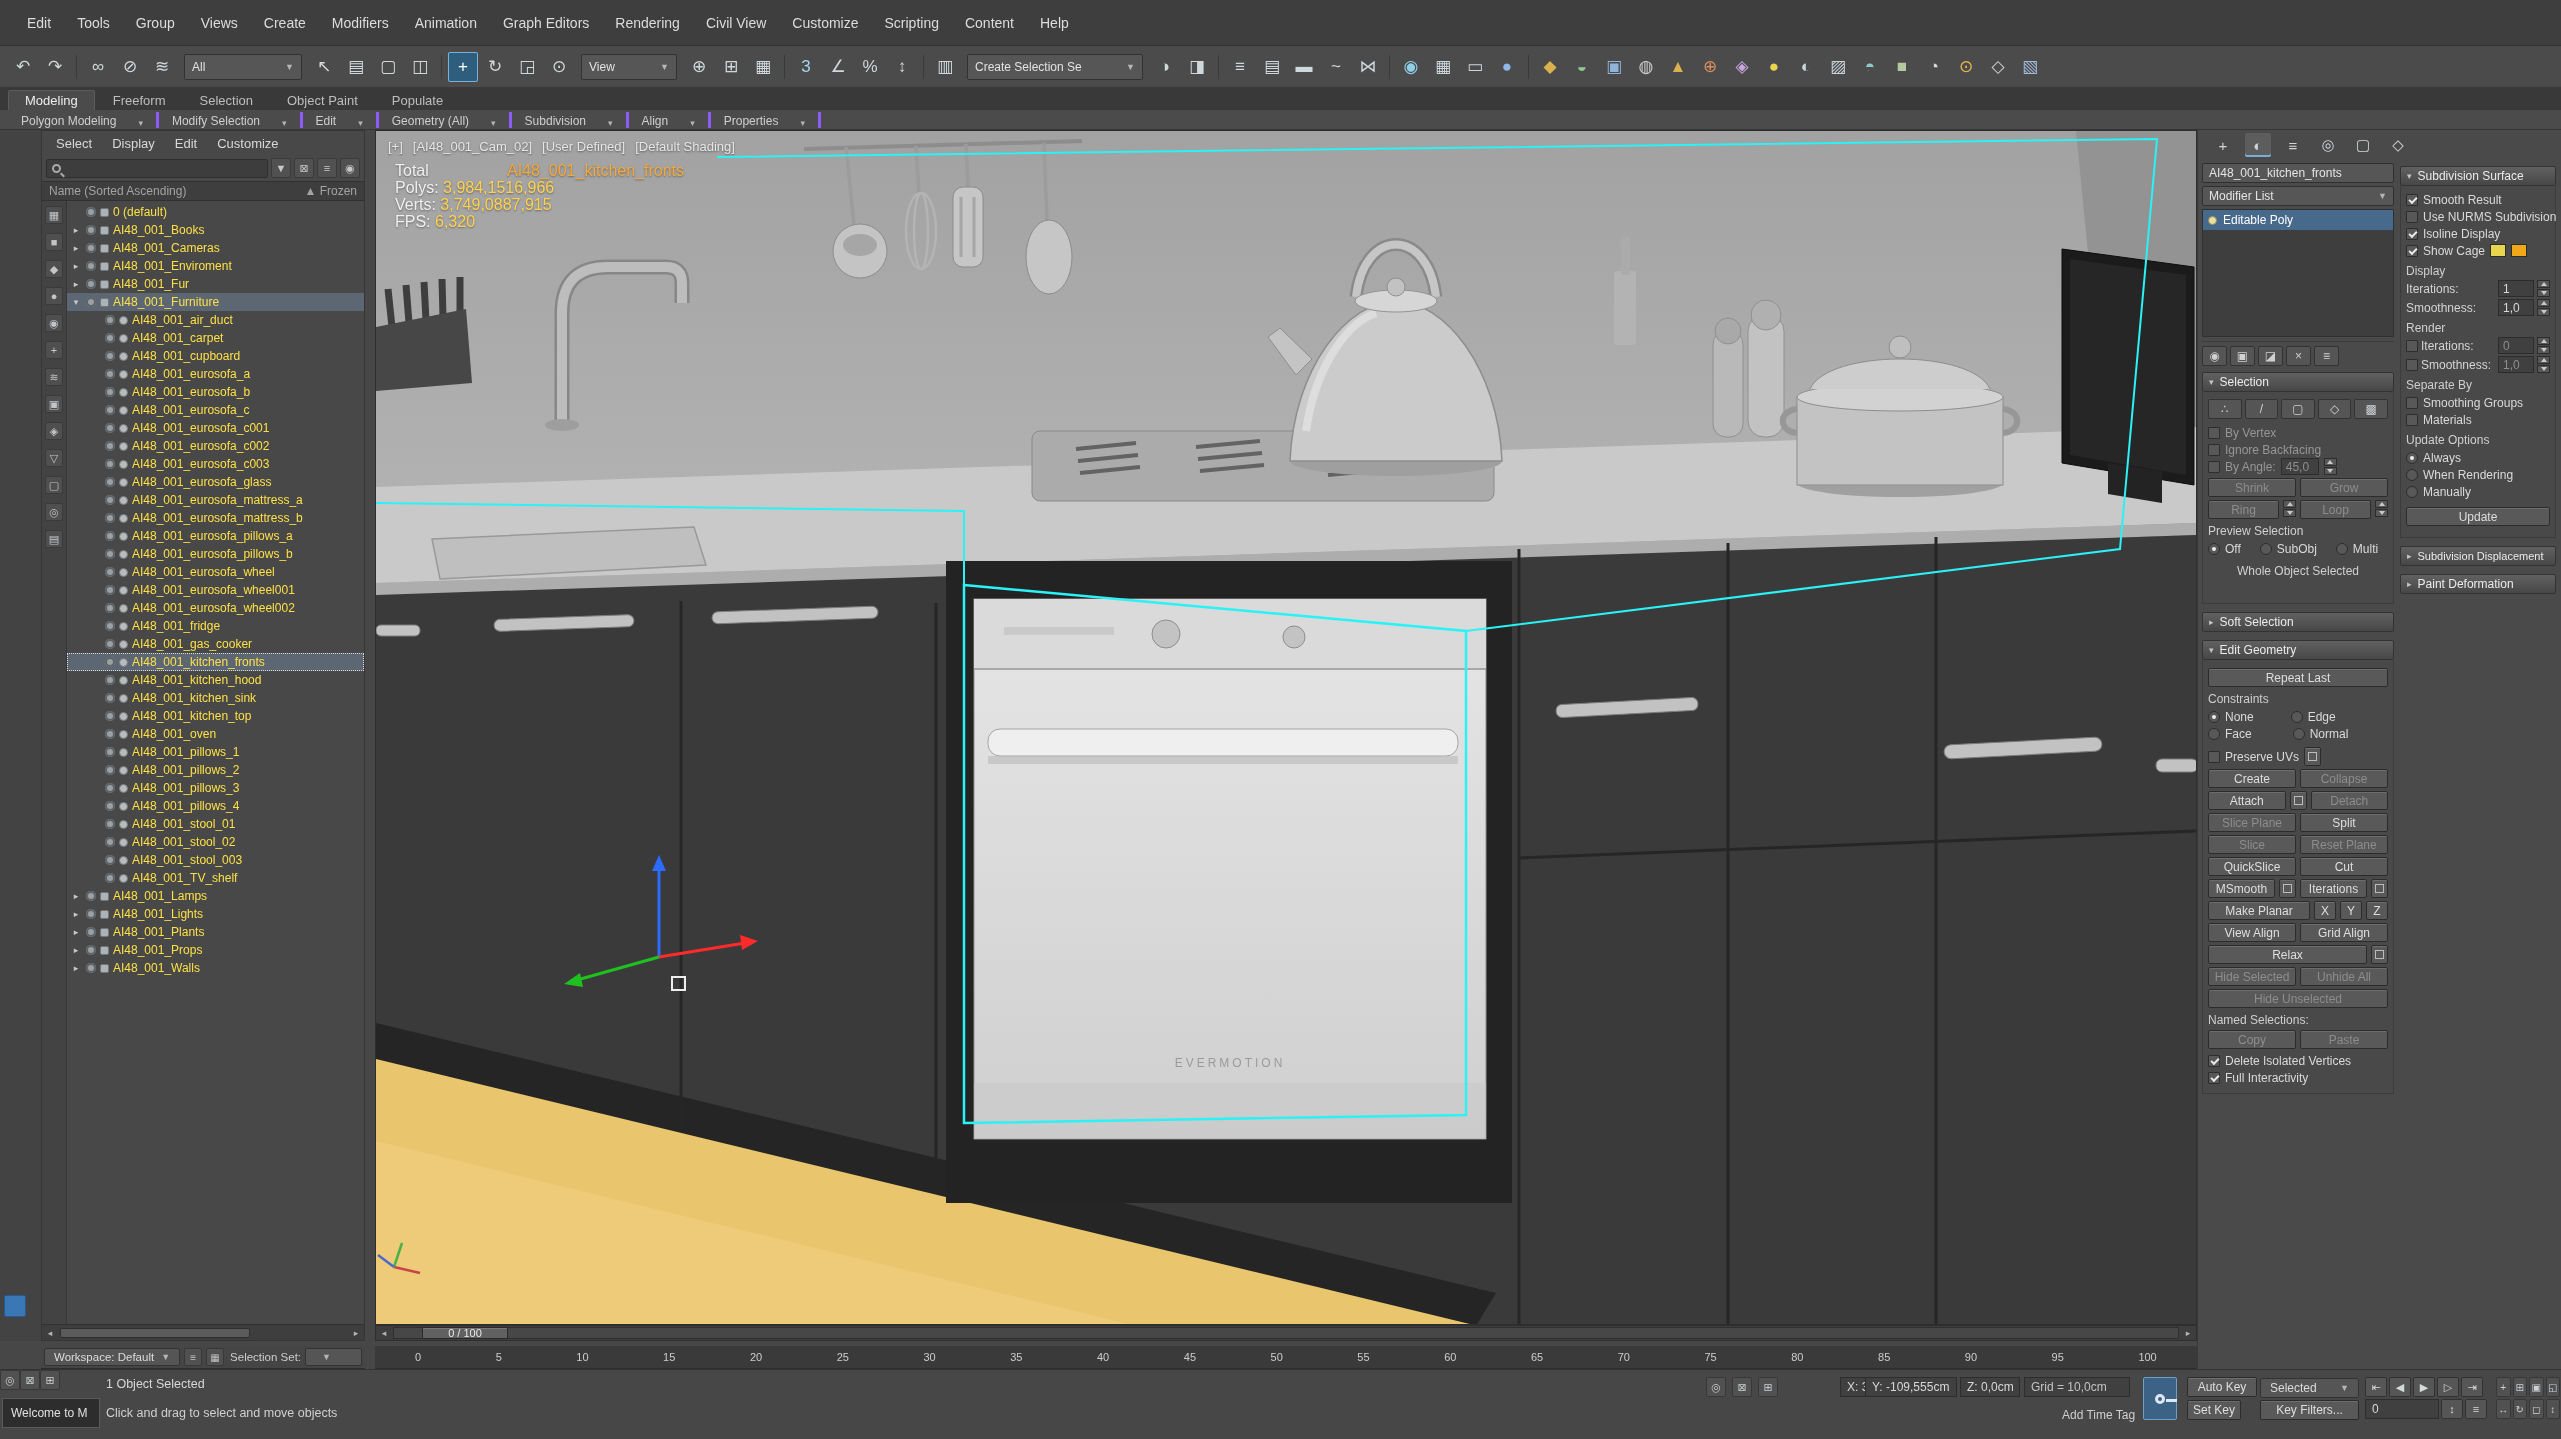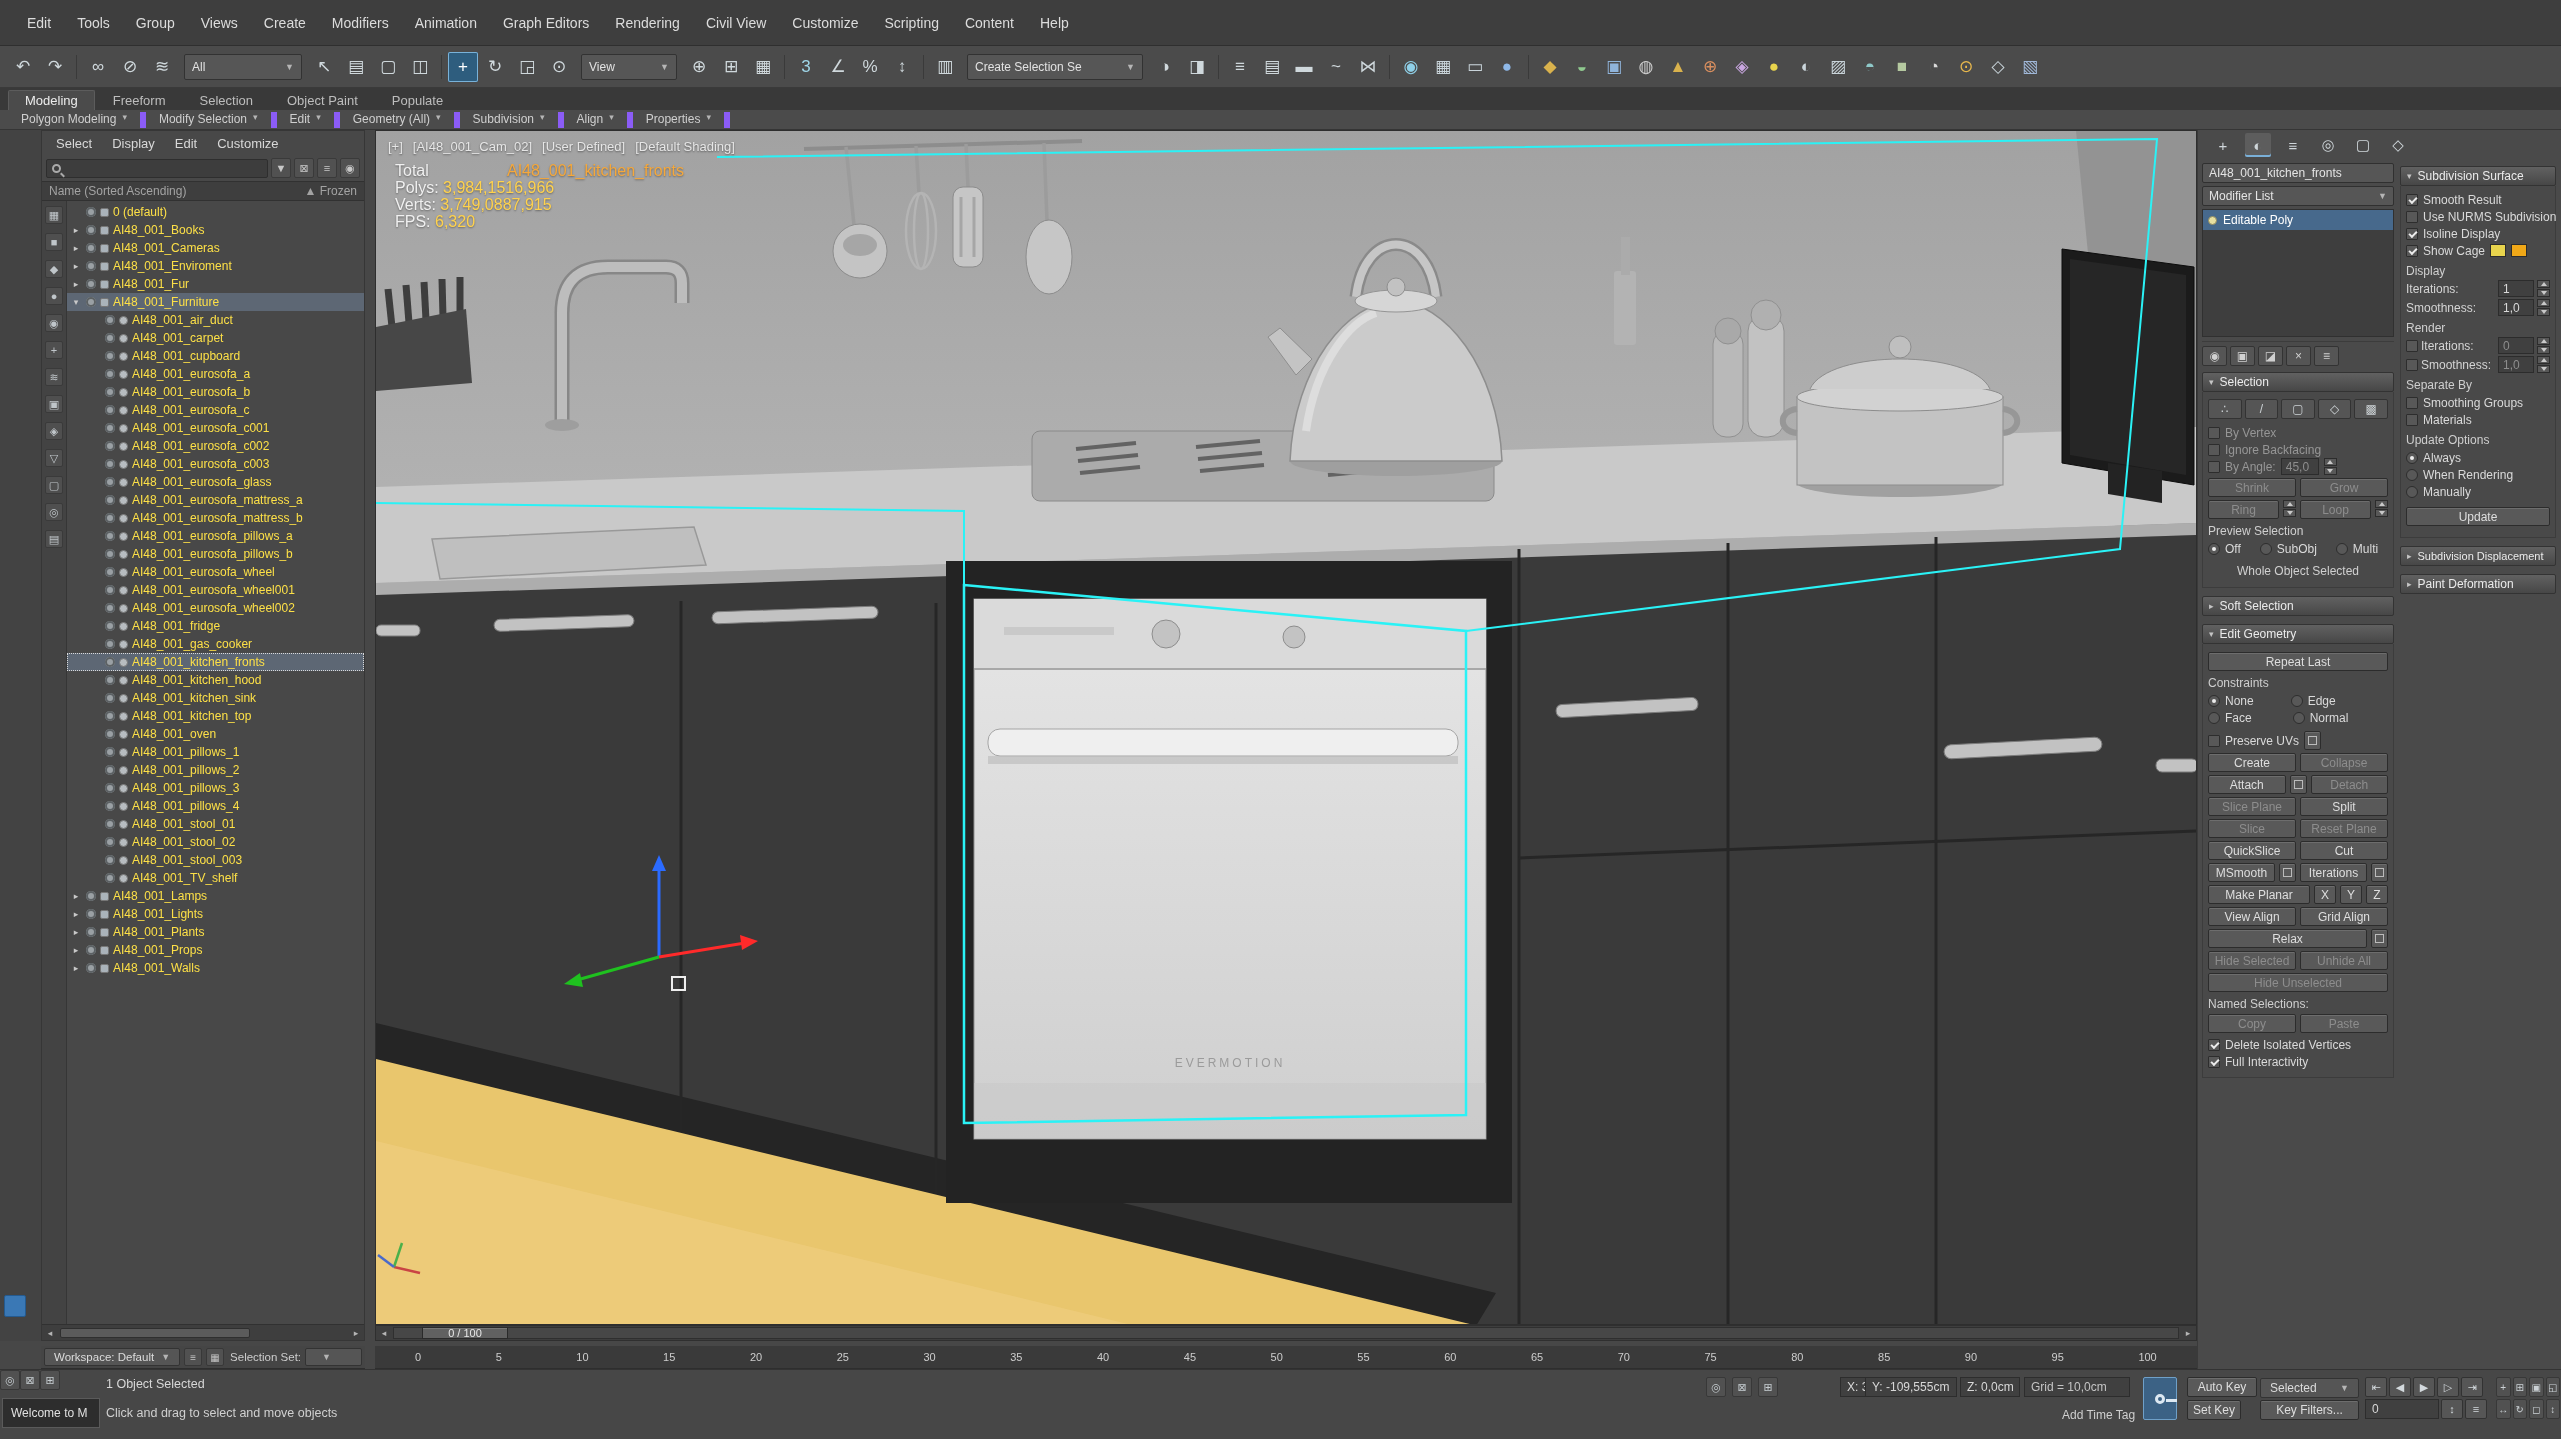--- a/index.html
+++ b/index.html
@@ -18,21 +18,21 @@
   .tbi.sep::after{content:"";position:absolute;left:4px;top:2px;bottom:2px;width:1px;background:#3a3a3a}
   .tbi.active{background:#2e5d7e;box-shadow:inset 0 0 0 1px #79b2d9;color:#fff}
   .tbsel{height:26px;background:#565656;border:1px solid #323232;border-radius:2px;display:flex;align-items:center;justify-content:space-between;gap:8px;font-size:12px;color:#e2e2e2;padding:0 7px;margin:0 5px;white-space:nowrap}
   .car{font-size:9px;color:#b5b5b5}
 
   
   .ribbon-tabs{position:absolute;left:0;top:88px;width:100%;height:22px;background:#393939;display:flex;align-items:stretch;padding:2px 8px 0;gap:2px;font-size:13px}
   .rtab{padding:2px 16px;color:#bdbdbd;display:flex;align-items:center}
   .rtab.active{background:#4b4b4b;color:#ececec;border:1px solid #5c5c5c;border-bottom:none;border-radius:2px 2px 0 0}
   .ribbon-sections{position:absolute;left:0;top:110px;width:100%;height:20px;background:#4b4b4b;border-bottom:1px solid #353535;display:flex;align-items:center;padding:0 8px;font-size:12px;color:#cfcfcf}
-  .rsec{display:flex;align-items:flex-start;gap:6px;padding:0 13px;border-right:6px solid #8b5cf6;height:16px;white-space:nowrap}
+  .rsec{display:flex;align-items:flex-end;gap:22px;padding:0 13px;border-right:3px solid #8b5cf6;height:16px;white-space:nowrap}
 
   
   .leftstrip{position:absolute;left:0;top:130px;width:41px;height:1211px;background:#434343}
   .dockicon{position:absolute;left:4px;top:1295px;width:22px;height:22px;background:#3a78b5;border:1px solid #245a8f;border-radius:2px}
 
   
   .explorer{position:absolute;left:41px;top:130px;width:324px;height:1211px;background:#484848;border:1px solid #363636;z-index:4}
   .exp-menus{height:24px;display:flex;align-items:center;padding:0 4px;font-size:13px;color:#d8d8d8}
   .exp-menus .emi{padding:2px 10px}
   .exp-tools{height:26px;display:flex;align-items:center;gap:3px;padding:0 4px}
@@ -106,21 +106,21 @@
   .spin i::after{content:"";border-left:3px solid transparent;border-right:3px solid transparent}
   .spin i.up::after{border-bottom:4px solid #c9c9c9}
   .spin i.dn::after{border-top:4px solid #c9c9c9}
   .glbl{font-size:12px;color:#cfcfcf;margin:5px 0 2px}
   .sel-icons{display:flex;gap:3px;margin:2px 0 5px}
   .sel-icons .smi{flex:1;height:20px;background:#555;border:1px solid #333;display:flex;align-items:center;justify-content:center;font-size:12px;color:#cdd3d6;border-radius:2px}
   .swatch{width:16px;height:13px;border:1px solid #2c2c2c;flex:none}
   .numrow{display:flex;align-items:center;gap:3px;margin:2px 0;font-size:12px;color:#d4d4d4}
   .numrow .nl{flex:1;text-align:left;white-space:nowrap}
   .numrow .nf{width:36px;flex:none}
-  .whole{font-size:12px;color:#d0d0d0;text-align:center;margin:7px 0 2px}
+  .whole{font-size:12px;color:#d0d0d0;text-align:center;margin:7px 0 18px}
   .updbtn{width:75%;margin:4px auto 1px}
 
   
   .timeslider{position:absolute;left:375px;top:1325px;width:1822px;height:16px;background:#3e3e3e;border:1px solid #2f2f2f;display:flex;align-items:center;z-index:3}
   .ts-track{flex:1;height:12px;background:#474747;border:1px solid #2f2f2f;position:relative;margin:0 1px}
   .ts-handle{position:absolute;left:28px;top:-1px;width:86px;height:12px;background:#616161;border:1px solid #2a2a2a;box-shadow:inset 0 1px 0 rgba(255,255,255,.15);font-size:11px;color:#e8e8e8;display:flex;align-items:center;justify-content:center}
   .ruler{position:absolute;left:375px;top:1346px;width:1822px;height:23px;background:#3a3a3a;border-bottom:1px solid #2e2e2e;display:flex;align-items:center;padding:0 40px}
   .ticks{flex:1;display:flex;justify-content:space-between;font-size:11px;color:#cdcdcd}
   .wsrow{position:absolute;left:41px;top:1346px;width:324px;height:23px;display:flex;align-items:center;gap:4px;padding:0 3px;font-size:11.5px;background:#454545;border-bottom:1px solid #2e2e2e}
   .ws-sel{height:18px;background:#555;border:1px solid #333;border-radius:2px;display:flex;align-items:center;gap:7px;padding:0 9px;color:#dcdcdc;white-space:nowrap}

